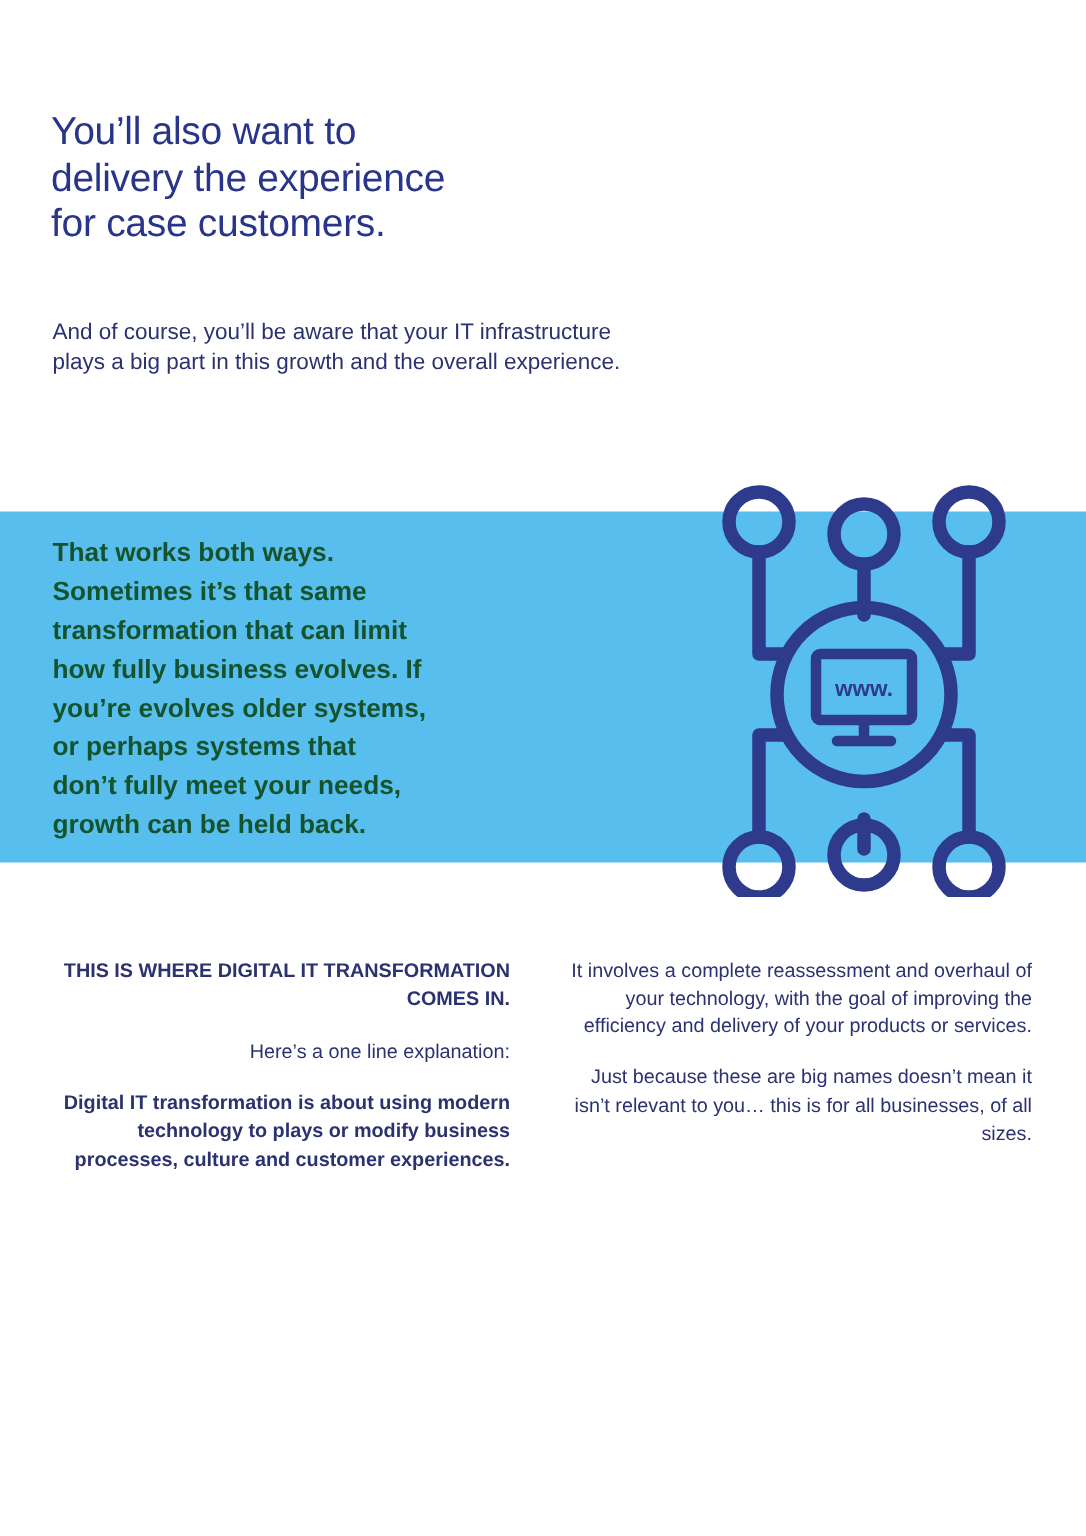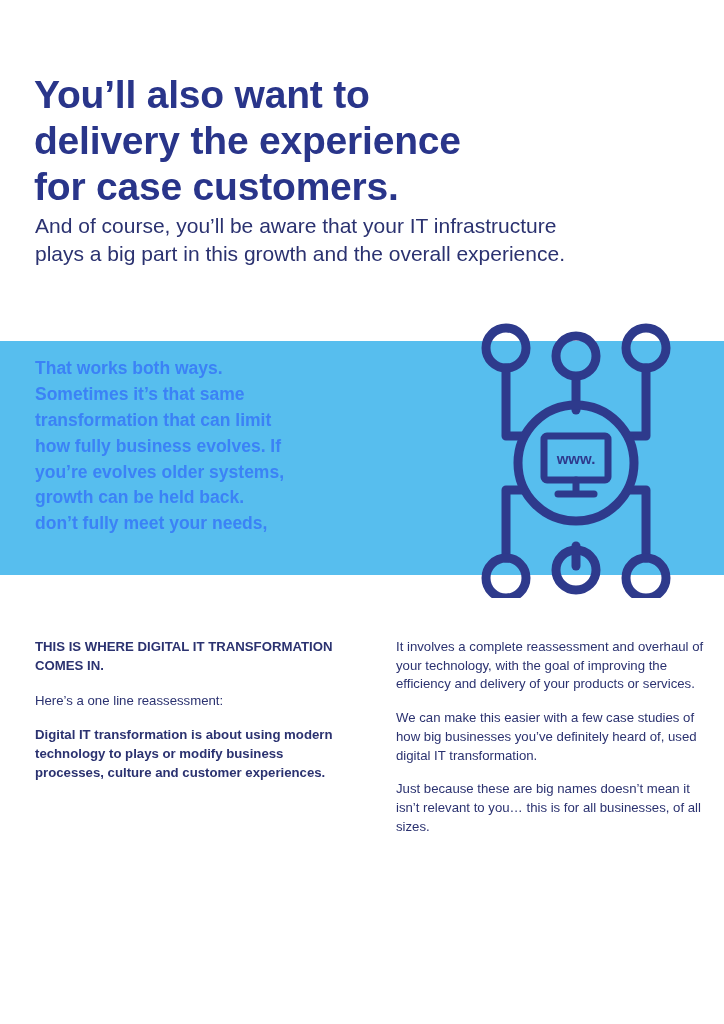--- a/index.html
+++ b/index.html
@@ -21,34 +21,34 @@
     height: 1024px;
     background: #ffffff;
   }
 
   
   .heading {
     position: absolute;
     left: 34px;
     top: 72px;
     width: 540px;
-    font-size: 39px;
+    font-size: 26px;
     line-height: 1.18;
-    font-weight: bold;
+    font-weight: normal;
     color: #29358a;
     letter-spacing: -0.2px;
   }
   .heading .line { display: block; white-space: nowrap; }
 
   .subhead {
     position: absolute;
     left: 35px;
     top: 212px;
     width: 600px;
-    font-size: 21px;
+    font-size: 15px;
     line-height: 1.35;
     color: #2b3270;
   }
   .subhead .line { display: block; }
 
   
   .band {
     position: absolute;
     left: 0;
     top: 341px;
@@ -57,21 +57,21 @@
     background: #57beee;
   }
   .band-text {
     position: absolute;
     left: 35px;
     top: 356px;
     width: 380px;
     font-size: 17.5px;
     line-height: 1.48;
     font-weight: bold;
-    color: #3b82f6;
+    color: #14532d;
   }
   .band-text .line { display: block; }
 
   
   .illustration {
     position: absolute;
     left: 466px;
     top: 318px;
     width: 220px;
     height: 280px;
@@ -82,27 +82,27 @@
     position: absolute;
     left: 35px;
     top: 638px;
     width: 305px;
   }
   .col-right {
     position: absolute;
     left: 368px;
     top: 638px;
     width: 320px;
-    margin-left: 28px;
   }
   .para {
     font-size: 13.2px;
     line-height: 1.42;
     color: #2b3270;
     margin: 0 0 15px 0;
+    text-align: right;
   }
   .para.bold {
     font-weight: bold;
   }
   .para.caps {
     font-weight: bold;
     margin-bottom: 17px;
   }
 </style>
 </head>
@@ -121,22 +121,23 @@
     <span class="line">plays a big part in this growth and the overall experience.</span>
   </div>
 
   <div class="band"></div>
   <div class="band-text">
     <span class="line">That works both ways.</span>
     <span class="line">Sometimes it’s that same</span>
     <span class="line">transformation that can limit</span>
     <span class="line">how fully business evolves. If</span>
     <span class="line">you’re evolves older systems,</span>
+    <span class="line">or perhaps systems that</span>
+    <span class="line">don’t fully meet your needs,</span>
     <span class="line">growth can be held back.</span>
-    <span class="line">don’t fully meet your needs,</span>
   </div>
 
   <div class="illustration">
     <svg width="220" height="280" viewBox="0 0 220 280" fill="none" xmlns="http://www.w3.org/2000/svg">
       <g stroke="#2e3a8c" stroke-width="9" fill="none" stroke-linecap="round" stroke-linejoin="round">
 
         <path d="M110 60 L110 92"></path>
         <path d="M40 50 L40 118 L58 118"></path>
         <path d="M180 50 L180 118 L162 118"></path>
 
@@ -156,23 +157,22 @@
         <rect x="78" y="118" width="64" height="44" rx="3" stroke-width="7"></rect>
         <path d="M110 162 L110 174" stroke-width="7"></path>
         <path d="M92 176 L128 176" stroke-width="7"></path>
       </g>
       <text x="110" y="146" text-anchor="middle" fill="#2e3a8c" font-family="Liberation Sans, sans-serif" font-size="15" font-weight="bold">www.</text>
     </svg>
   </div>
 
   <div class="col-left">
     <p class="para caps">THIS IS WHERE DIGITAL IT TRANSFORMATION COMES IN.</p>
-    <p class="para">Here’s a one line reassessment:</p>
+    <p class="para">Here’s a one line explanation:</p>
     <p class="para bold">Digital IT transformation is about using modern technology to plays or modify business processes, culture and customer experiences.</p>
   </div>
 
   <div class="col-right">
     <p class="para">It involves a complete reassessment and overhaul of your technology, with the goal of improving the efficiency and delivery of your products or services.</p>
-    <p class="para">We can make this easier with a few case studies of how big businesses you’ve definitely heard of, used digital IT transformation.</p>
     <p class="para">Just because these are big names doesn’t mean it isn’t relevant to you… this is for all businesses, of all sizes.</p>
   </div>
 
 </div>
 
 </body></html>

